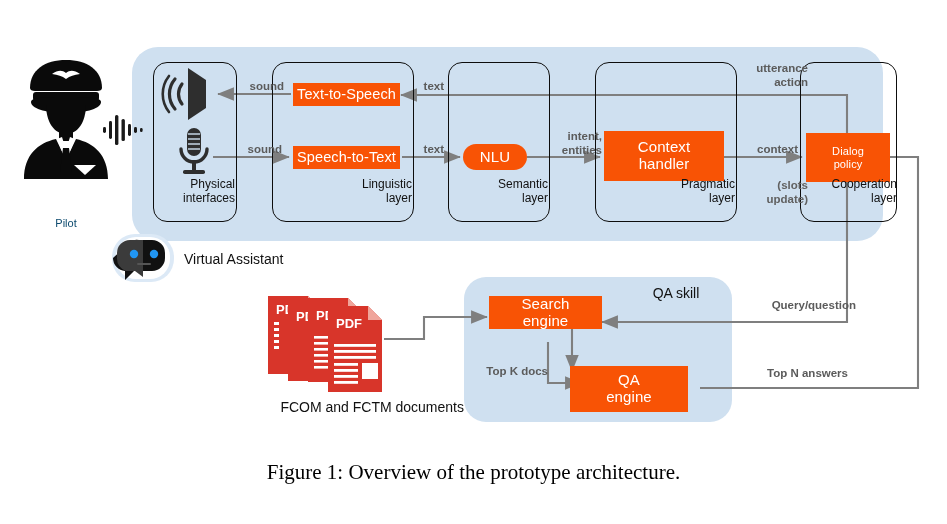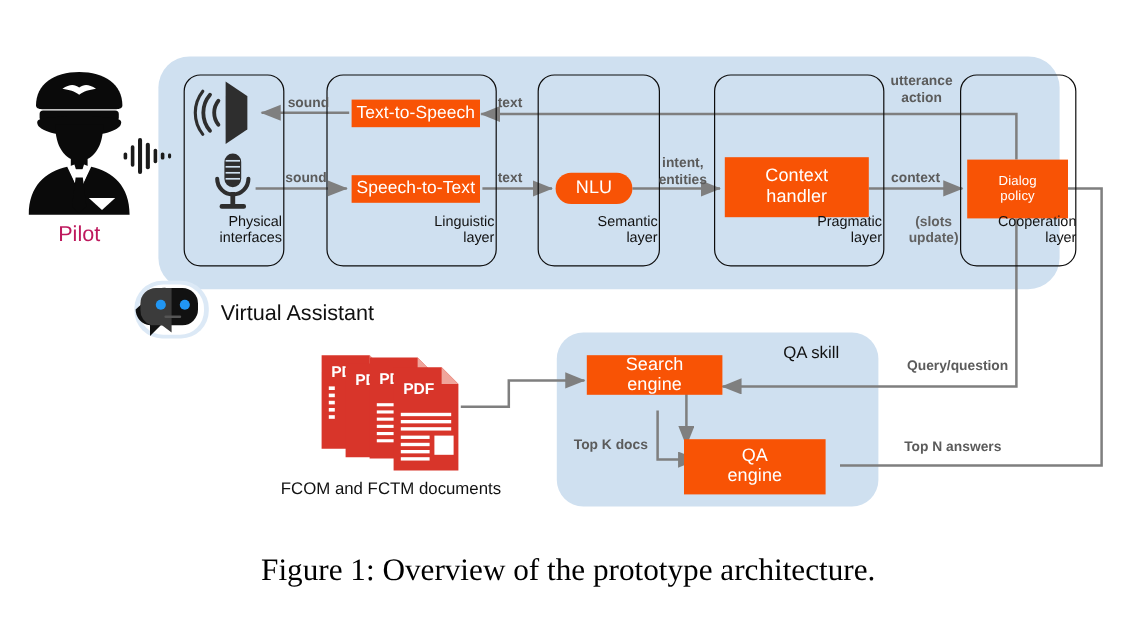--- a/index.html
+++ b/index.html
@@ -30,29 +30,29 @@
     position:absolute;background:#f85305;color:#ffffff;
     display:flex;align-items:center;justify-content:center;
     text-align:center;line-height:1.12;letter-spacing:.1px;
   }
   .layerlabel{
     position:absolute;color:#111;text-align:right;line-height:1.14;
     font-size:12px;
   }
   .edgelabel{
     position:absolute;color:#5b5b5b;font-size:11.5px;font-weight:700;
-    text-align:center;line-height:1.18;
+    text-align:right;line-height:1.18;
   }
   .edgelabel.light{font-weight:600;color:#616161;margin-left:12px;}
   .capt{
     position:absolute;font-family:"Liberation Serif", serif;
-    color:#000;font-size:26px;
-  }
-  .smalllabel{position:absolute;color:#be185d;font-size:18px;}
-  .valabel{position:absolute;color:#111;font-size:18px;}
+    color:#000;font-size:21px;
+  }
+  .smalllabel{position:absolute;color:#0c4a6e;font-size:11px;margin-top:32px;}
+  .valabel{position:absolute;color:#111;font-size:14px;}
   .doclabel{position:absolute;color:#111;font-size:14px;}
   .qatitle{position:absolute;color:#111;font-size:14px;}
 </style>
 </head>
 <body>
 
 <div id="stage">
 
   <div class="vapanel" style="left:132px;top:47px;width:751px;height:194px;"></div>
 
@@ -270,17 +270,17 @@
 
   <div class="mod" style="left:570px;top:366px;width:118px;height:46px;font-size:15px;white-space:pre-line;">
     <span>QA
 engine</span>
   </div>
 
   <div class="smalllabel" style="left:24px;top:185px;width:84px;text-align:center;">Pilot</div>
 
   <div class="valabel" style="left:184px;top:251px;">Virtual Assistant</div>
 
-  <div class="doclabel" style="left:234px;top:399px;width:230px;text-align:left;">FCOM and FCTM documents</div>
+  <div class="doclabel" style="left:234px;top:399px;width:230px;text-align:right;">FCOM and FCTM documents</div>
 
   <div class="capt" style="left:0;top:460px;width:947px;text-align:center;">Figure 1: Overview of the prototype architecture.</div>
 
 </div>
 
 </body></html>

